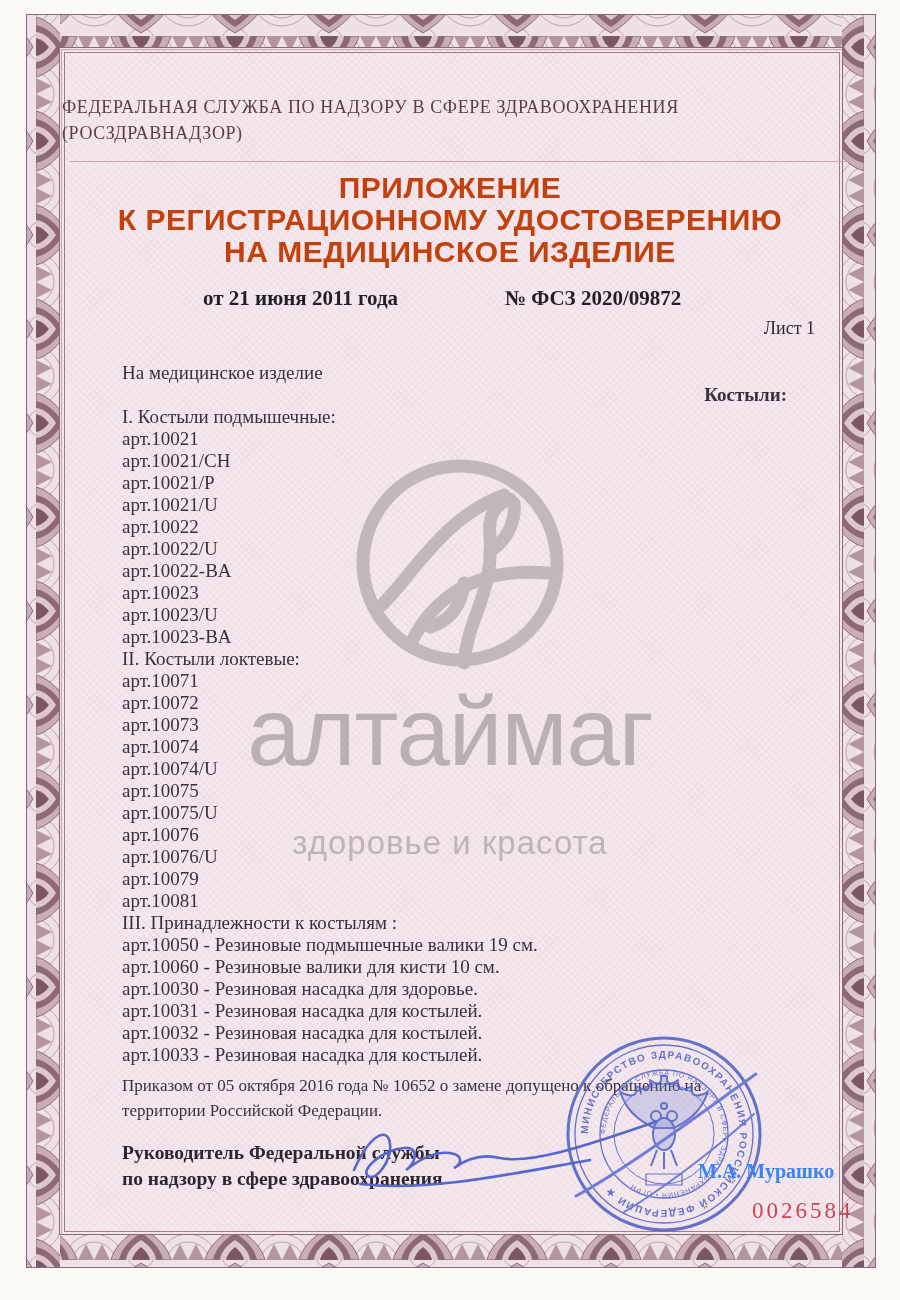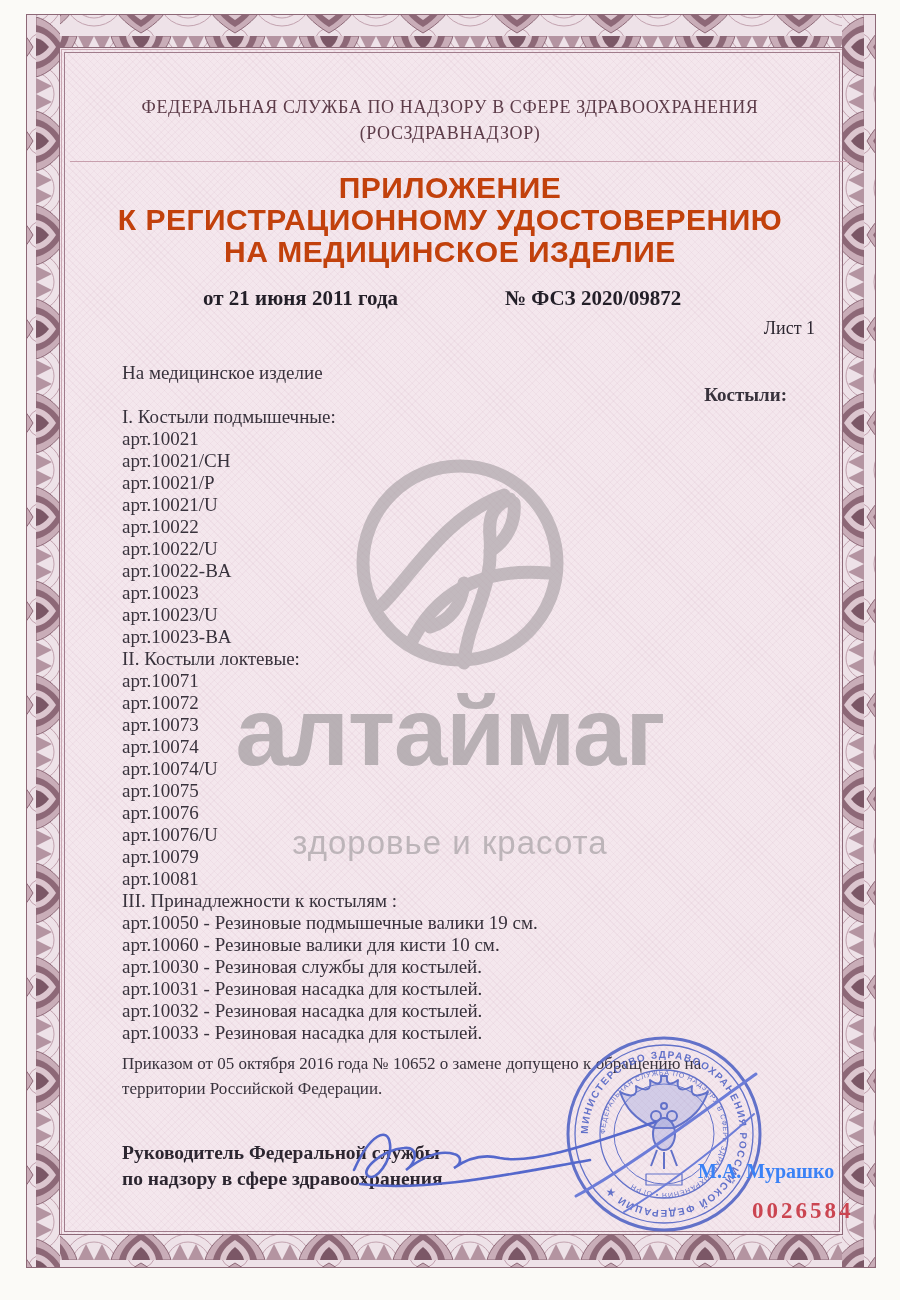--- a/index.html
+++ b/index.html
@@ -20,31 +20,31 @@
   .inner-frame{
     position:absolute;left:64px;top:52px;width:774px;height:1178px;
     border:1px solid #a07c8b;outline:1px solid #caa6b2;outline-offset:2px;
     z-index:1;pointer-events:none;
   }
   .border-svg{position:absolute;left:0;top:0;z-index:2;}
   
   .wm-logo{position:absolute;left:352px;top:455px;z-index:3;opacity:.62;}
   .wm-brand{
     position:absolute;left:110px;top:682px;width:680px;text-align:center;z-index:3;
-    font-family:"Liberation Sans",sans-serif;font-weight:bold;
+    font-family:"Liberation Sans",sans-serif;font-weight:normal;
     font-size:96px;line-height:100px;color:#aba4a8;letter-spacing:-1px;opacity:.8;
   }
   .wm-tagline{
     position:absolute;left:110px;top:824px;width:680px;text-align:center;z-index:3;
     font-family:"Liberation Sans",sans-serif;font-size:33px;color:#b4adb1;opacity:.85;
     letter-spacing:1px;
   }
   
   .hdr{
-    position:absolute;left:62px;top:94px;width:776px;text-align:center;z-index:5;
+    position:absolute;left:62px;top:94px;width:776px;text-align:left;z-index:5;
     color:#5d3c49;font-size:18px;line-height:26px;letter-spacing:.6px;
   }
   .rule{position:absolute;left:70px;top:161px;width:780px;height:1px;background:#c79fad;z-index:5;}
   .title{
     position:absolute;left:62px;top:172px;width:776px;text-align:center;z-index:5;
     font-family:"Liberation Sans",sans-serif;font-weight:bold;
     font-size:30px;line-height:32px;color:#c2410c;letter-spacing:.5px;
   }
   .meta{position:absolute;left:0;top:286px;width:900px;z-index:5;
     font-weight:bold;font-size:21px;color:#231f28;}
@@ -57,21 +57,21 @@
     font-size:19px;line-height:22px;color:#38323c;}
   .line{white-space:nowrap;}
   .bold{font-weight:bold;text-align:right;}
   .order-note{margin-top:8px;font-size:17px;line-height:24.5px;white-space:normal;}
   
   .sig-role{position:absolute;left:122px;top:1140px;z-index:5;
     font-weight:bold;font-size:19.5px;line-height:26px;color:#2c2630;}
   .sig-name{position:absolute;left:698px;top:1160px;z-index:7;
     font-weight:bold;font-size:20px;color:#3b82f6;}
   .serial{position:absolute;left:752px;top:1198px;z-index:7;
-    font-size:23px;letter-spacing:3px;color:#cb4551;font-weight:bold;}
+    font-size:23px;letter-spacing:3px;color:#cb4551;font-weight:normal;}
   .stamp{position:absolute;left:558px;top:1028px;z-index:6;opacity:.88;}
   .signature{position:absolute;left:340px;top:1108px;z-index:6;}
 </style>
 </head>
 <body>
 
 <div class="page">
 
   <div class="doc-bg"></div>
   <div class="inner-frame"></div>
@@ -162,29 +162,30 @@
     <div class="line">арт.10023/U</div>
     <div class="line">арт.10023-BA</div>
 
     <div class="line">II. Костыли локтевые:</div>
     <div class="line">арт.10071</div>
     <div class="line">арт.10072</div>
     <div class="line">арт.10073</div>
     <div class="line">арт.10074</div>
     <div class="line">арт.10074/U</div>
     <div class="line">арт.10075</div>
+    <div class="line">арт.10075/U</div>
     <div class="line">арт.10076</div>
     <div class="line">арт.10076/U</div>
     <div class="line">арт.10079</div>
     <div class="line">арт.10081</div>
 
     <div class="line">III. Принадлежности к костылям :</div>
     <div class="line">арт.10050 - Резиновые подмышечные валики 19 см.</div>
     <div class="line">арт.10060 - Резиновые валики для кисти 10 см.</div>
-    <div class="line">арт.10030 - Резиновая службы для костылей.</div>
+    <div class="line">арт.10030 - Резиновая насадка для здоровье.</div>
     <div class="line">арт.10031 - Резиновая насадка для костылей.</div>
     <div class="line">арт.10032 - Резиновая насадка для костылей.</div>
     <div class="line">арт.10033 - Резиновая насадка для костылей.</div>
 
     <div class="order-note">Приказом от 05 октября 2016 года № 10652 о замене допущено к обращению на территории Российской Федерации.</div>
   </div>
 
   <div class="sig-role">
     <div>Руководитель Федеральной службы</div>
     <div>по надзору в сфере здравоохранения</div>

